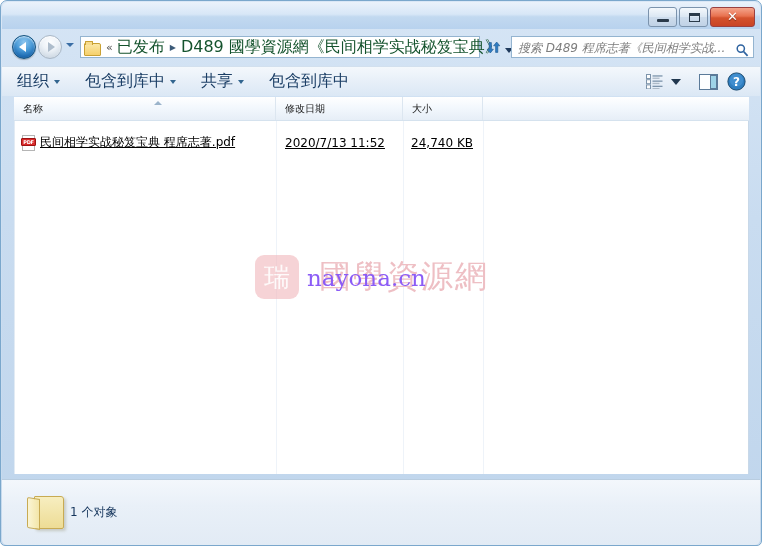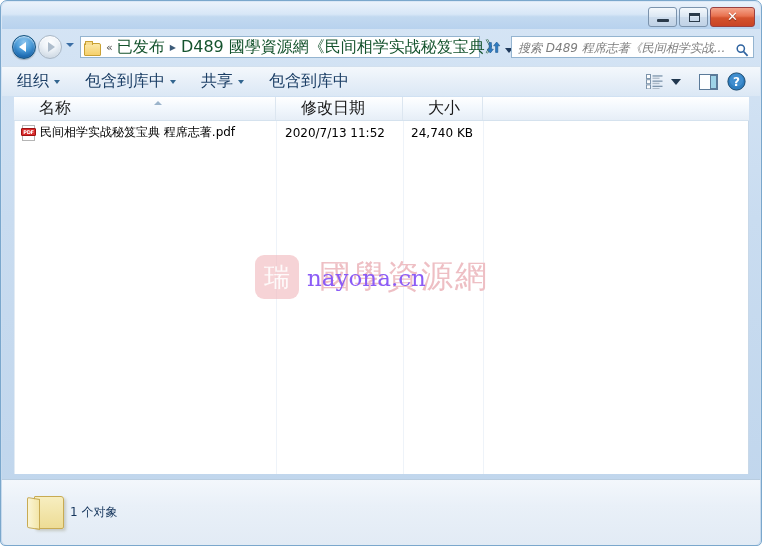--- a/index.html
+++ b/index.html
@@ -275,25 +275,25 @@
   #colheader {
     position: absolute;
     left: 13px; top: 96px;
     width: 735px; height: 24px;
     background: linear-gradient(to bottom, #ffffff 0%, #f3f8fd 45%, #e6eef7 100%);
     border-bottom: 1px solid #d5e2ee;
     display: flex;
   }
   .col {
     position: relative;
-    font-size: 16px;
+    font-size: 10px;
     color: #1a1a1a;
     display: flex;
     align-items: center;
-    padding-left: 25px;
+    padding-left: 9px;
     border-right: 1px solid #dce6f0;
     cursor: default;
     height: 100%;
   }
   .col.c-name { width: 262px; }
   .col.c-date { width: 127px; align-items: center; }
   .col.c-size { width: 80px; }
   .col.c-rest { flex: 1 1 auto; border-right: none; }
   #sort-caret {
     position: absolute;
@@ -319,25 +319,26 @@
     top: 0; bottom: 0;
     width: 1px;
     background: #eef3f9;
   }
   #gl1 { left: 261px; }
   #gl2 { left: 388px; }
   #gl3 { left: 468px; }
 
   #filerow {
     position: absolute;
-    left: 0; top: 1px;
+    left: 0; top: 11px;
     width: 100%; height: 21px;
     display: flex;
     align-items: center;
     cursor: default;
+    text-decoration: underline;
   }
   .cell {
     font-size: 12px;
     color: #000000;
     display: flex;
     align-items: center;
     white-space: nowrap;
     overflow: hidden;
     height: 100%;
   }

